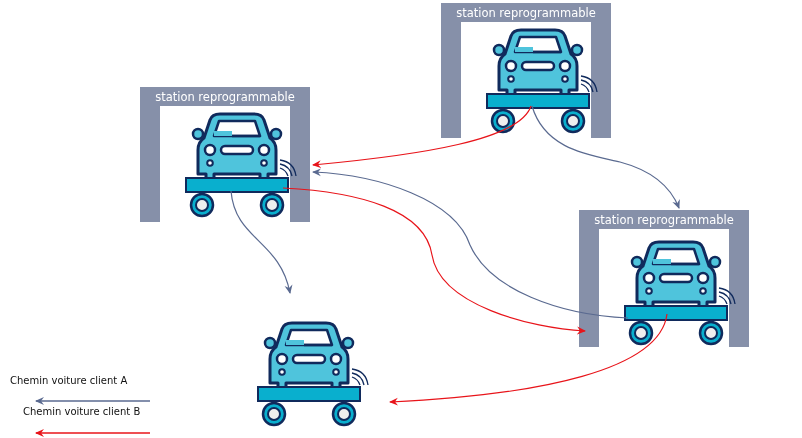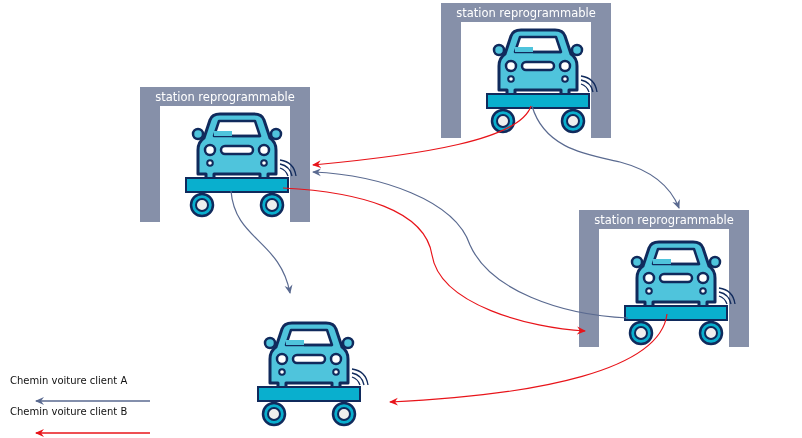--- a/index.html
+++ b/index.html
@@ -78,14 +78,14 @@
   <path d="M531,106 C520,140 420,155 313,165" fill="none" stroke="#e8141a" stroke-width="1.2" marker-end="url(#arrowB)"></path>
   <path d="M283,188 C360,192 425,210 432,255 C440,305 530,328 585,331" fill="none" stroke="#e8141a" stroke-width="1.2" marker-end="url(#arrowB)"></path>
   <path d="M667,314 C660,370 540,395 390,402" fill="none" stroke="#e8141a" stroke-width="1.2" marker-end="url(#arrowB)"></path>
 
   <line x1="150" y1="401" x2="36" y2="401" stroke="#5a6a90" stroke-width="1.5" marker-end="url(#arrowA)"></line>
   <line x1="150" y1="433" x2="36" y2="433" stroke="#e8141a" stroke-width="1.5" marker-end="url(#arrowB)"></line>
 </svg>
 
 <div>
   <div class="legend-text" style="left:10px; top:375px;">Chemin voiture client A</div>
-  <div class="legend-text" style="left:10px; top:406px;">Chemin voiture client B</div>
+  <div class="legend-text" style="left:23px; top:406px;">Chemin voiture client B</div>
 </div>
 
 </body></html>

